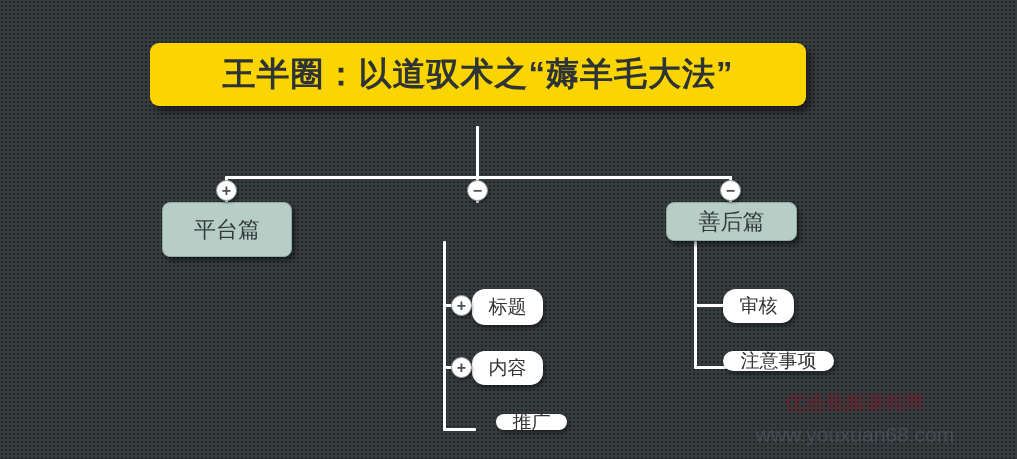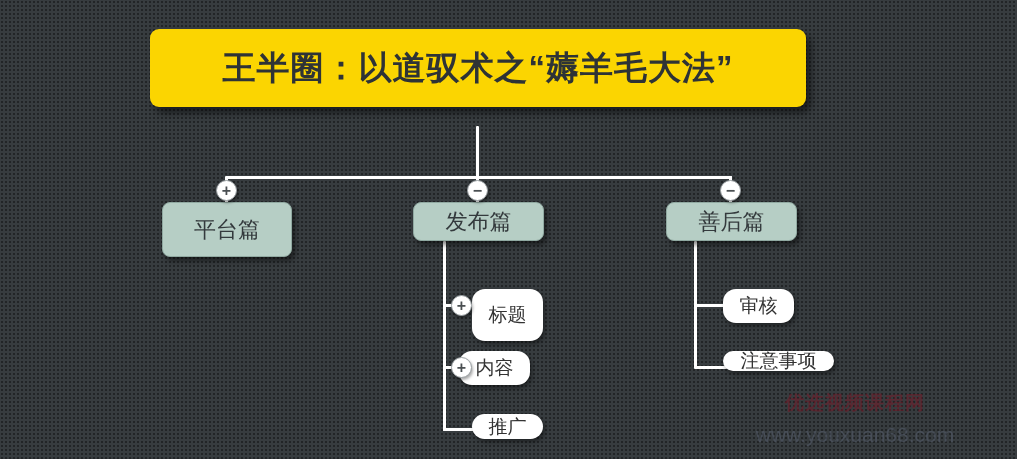--- a/index.html
+++ b/index.html
@@ -85,45 +85,42 @@
   <div class="connector" style="left:476px; top:176px; width:3px;  height:27px;"></div>
   <div class="connector" style="left:729px; top:176px; width:3px;  height:27px;"></div>
   <div class="connector" style="left:443px; top:241px; width:3px;  height:190px;"></div>
   <div class="connector" style="left:443px; top:304px; width:33px; height:3px;"></div>
   <div class="connector" style="left:443px; top:366px; width:33px; height:3px;"></div>
   <div class="connector" style="left:443px; top:428px; width:33px; height:3px;"></div>
   <div class="connector" style="left:694px; top:241px; width:3px;  height:127px;"></div>
   <div class="connector" style="left:694px; top:304px; width:33px; height:3px;"></div>
   <div class="connector" style="left:694px; top:366px; width:33px; height:3px;"></div>
 
-  <div class="node root-node" style="left:150px; top:29px; width:656px; height:78px;">
+  <div class="node root-node" style="left:150px; top:43px; width:656px; height:63px;">
     <span>王半圈：以道驭术之“薅羊毛大法”</span>
   </div>
 
   <div class="node branch-node" style="left:162px; top:202px; width:130px; height:55px;">
     <span>平台篇</span>
-  </div>
-  <div class="node branch-node" style="left:413px; top:202px; width:131px; height:39px;">
-    <span>发布篇</span>
   </div>
   <div class="node branch-node" style="left:666px; top:202px; width:131px; height:39px;text-align:center;">
     <span>善后篇</span>
   </div>
 
   <div class="toggle" style="left:216px; top:180px;">+</div>
   <div class="toggle" style="left:467px; top:180px;">−</div>
   <div class="toggle" style="left:720px; top:180px;">−</div>
 
-  <div class="node leaf-node" style="left:472px; top:289px; width:71px; height:52px;">
+  <div class="node leaf-node" style="left:472px; top:289px; width:71px; height:36px;">
     <span>标题</span>
   </div>
-  <div class="node leaf-node" style="left:459px; top:351px; width:71px; height:34px;">
+  <div class="node leaf-node" style="left:472px; top:351px; width:71px; height:34px;">
     <span>内容</span>
   </div>
-  <div class="node leaf-node" style="left:472px; top:414px; width:71px; height:25px;">
+  <div class="node leaf-node" style="left:496px; top:414px; width:71px; height:16px;">
     <span>推广</span>
   </div>
 
   <div class="toggle" style="left:451px; top:295px;">+</div>
   <div class="toggle" style="left:451px; top:357px;">+</div>
 
   <div class="node leaf-node" style="left:723px; top:289px; width:71px; height:34px;">
     <span>审核</span>
   </div>
   <div class="node leaf-node" style="left:723px; top:351px; width:111px; height:20px;">

